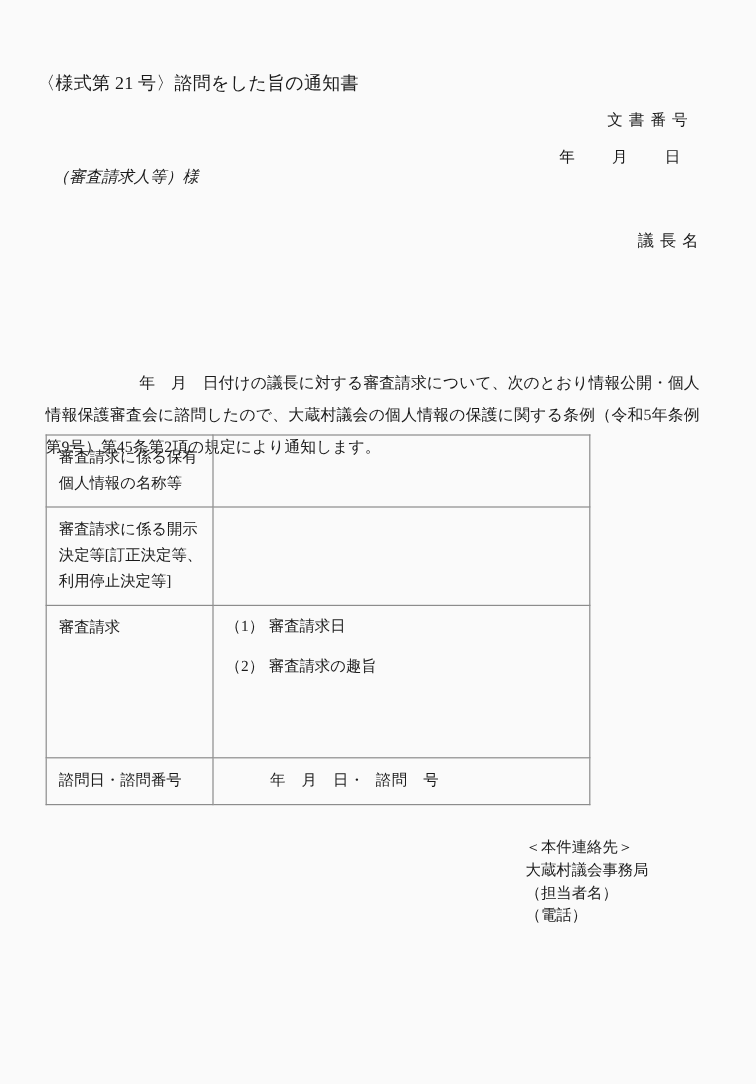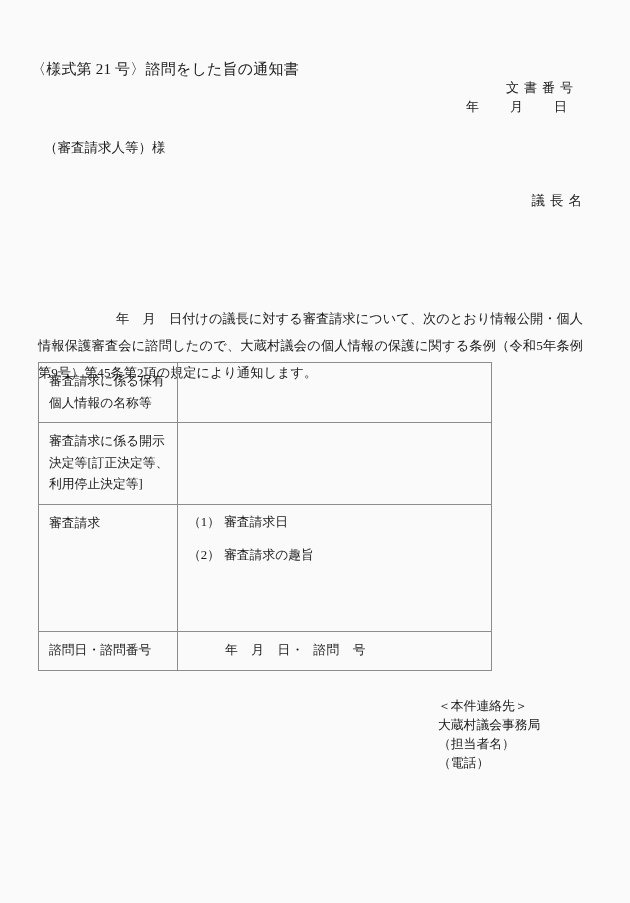--- a/index.html
+++ b/index.html
@@ -36,32 +36,34 @@
     right: 52px;
     top: 78px;
     text-align: right;
     font-size: 13px;
     line-height: 19px;
   }
   .doc-meta div {
     letter-spacing: 5px;
     padding-right: 0;
     white-space: nowrap;
+    margin-top: 12px;
   }
   .doc-meta .meta-date {
     letter-spacing: 9px;
     padding-right: 2px;
   }
 
   .addressee {
     position: absolute;
     left: 44px;
     top: 139px;
     font-size: 13.5px;
     white-space: nowrap;
+    font-style: italic;
   }
 
   .issuer {
     position: absolute;
     right: 43px;
     top: 192px;
     font-size: 13.5px;
     letter-spacing: 5px;
     white-space: nowrap;
   }

